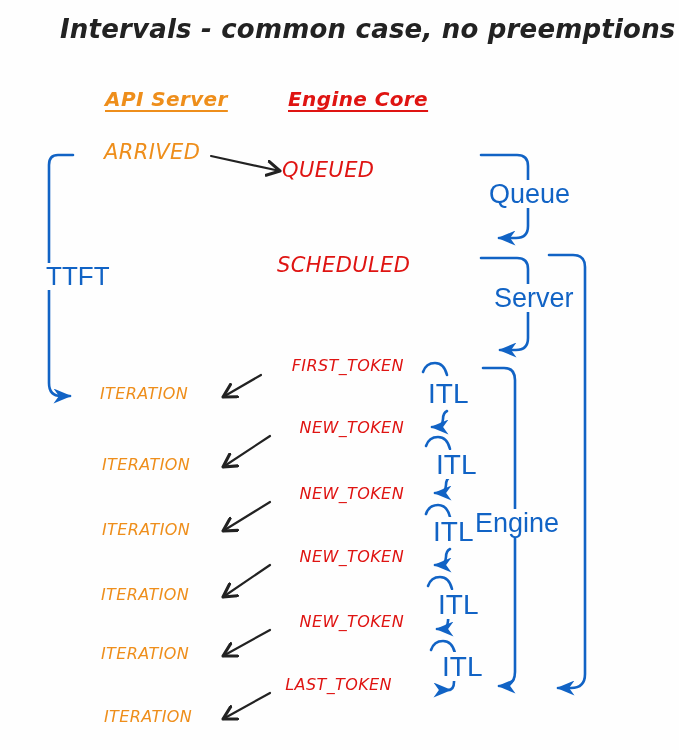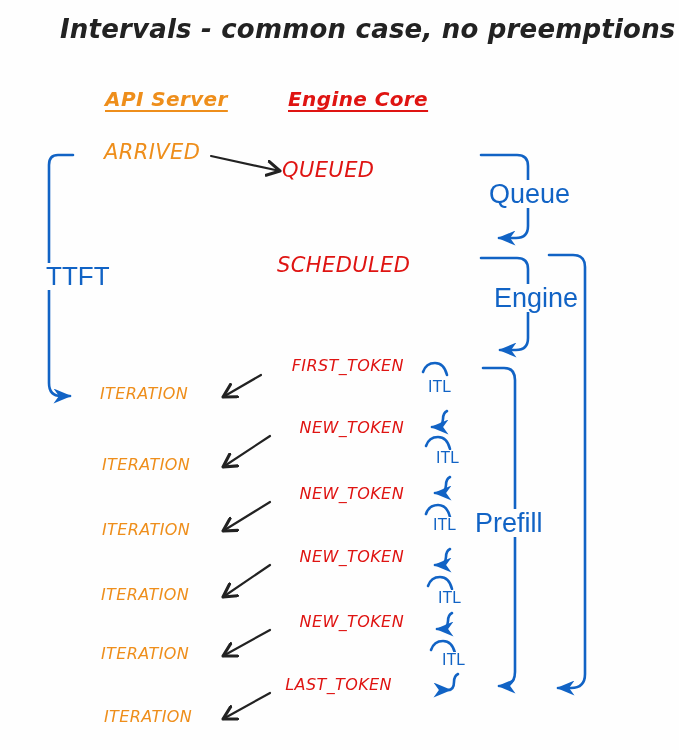--- a/index.html
+++ b/index.html
@@ -27,21 +27,21 @@
   }
   .colhead{font-size:20px;font-weight:bold;text-decoration:underline;text-underline-offset:4px;}
   .orange{color:var(--orange);}
   .red{color:var(--red);}
   .event{font-size:16px;}
   .token{width:166px;text-align:right;}
   .blab{
     font-family:"Liberation Sans",sans-serif;color:var(--blue);
     background:var(--bg);padding:0 3px;font-size:27px;
   }
-  .itl-lab{font-size:16px;padding:0 2px;}
+  .itl-lab{font-size:28px;padding:0 2px;}
 </style>
 </head>
 <body>
 
 <div class="stage">
 
   <svg class="wires" width="679" height="750" viewBox="0 0 679 750">
     <defs>
       <marker id="mBlue" viewBox="0 0 12 10" refX="11" refY="5" markerWidth="20" markerHeight="15" orient="auto" markerUnits="userSpaceOnUse">
         <path class="mb" d="M0,0 L12,5 L0,10 L3.6,5 Z"></path>
@@ -103,22 +103,22 @@
 
   <div class="txt hand event orange" style="left:100px;top:386px;">ITERATION</div>
   <div class="txt hand event orange" style="left:102px;top:457px;">ITERATION</div>
   <div class="txt hand event orange" style="left:102px;top:522px;">ITERATION</div>
   <div class="txt hand event orange" style="left:101px;top:587px;">ITERATION</div>
   <div class="txt hand event orange" style="left:101px;top:646px;">ITERATION</div>
   <div class="txt hand event orange" style="left:104px;top:709px;">ITERATION</div>
 
   <div class="txt blab" style="left:19px;top:263px;font-size:26px;margin-left:24px;">TTFT</div>
   <div class="txt blab" style="left:486px;top:180px;">Queue</div>
-  <div class="txt blab" style="left:491px;top:284px;">Engine</div>
-  <div class="txt blab" style="left:472px;top:509px;">Prefill</div>
+  <div class="txt blab" style="left:491px;top:284px;">Server</div>
+  <div class="txt blab" style="left:472px;top:509px;">Engine</div>
 
   <div class="txt blab itl-lab" style="left:426px;top:379px;">ITL</div>
   <div class="txt blab itl-lab" style="left:434px;top:450px;">ITL</div>
   <div class="txt blab itl-lab" style="left:431px;top:517px;">ITL</div>
   <div class="txt blab itl-lab" style="left:436px;top:590px;">ITL</div>
   <div class="txt blab itl-lab" style="left:440px;top:652px;">ITL</div>
 
 </div>
 
 </body></html>

